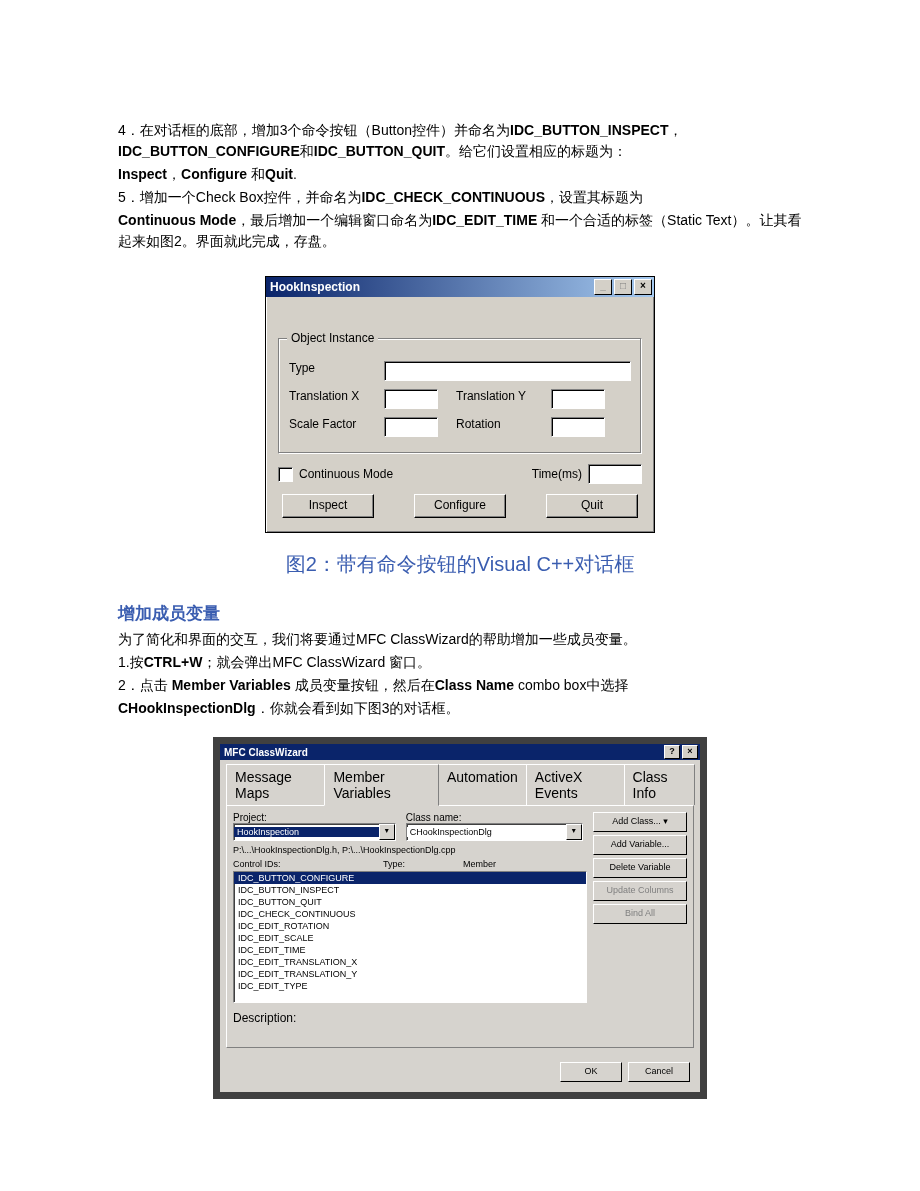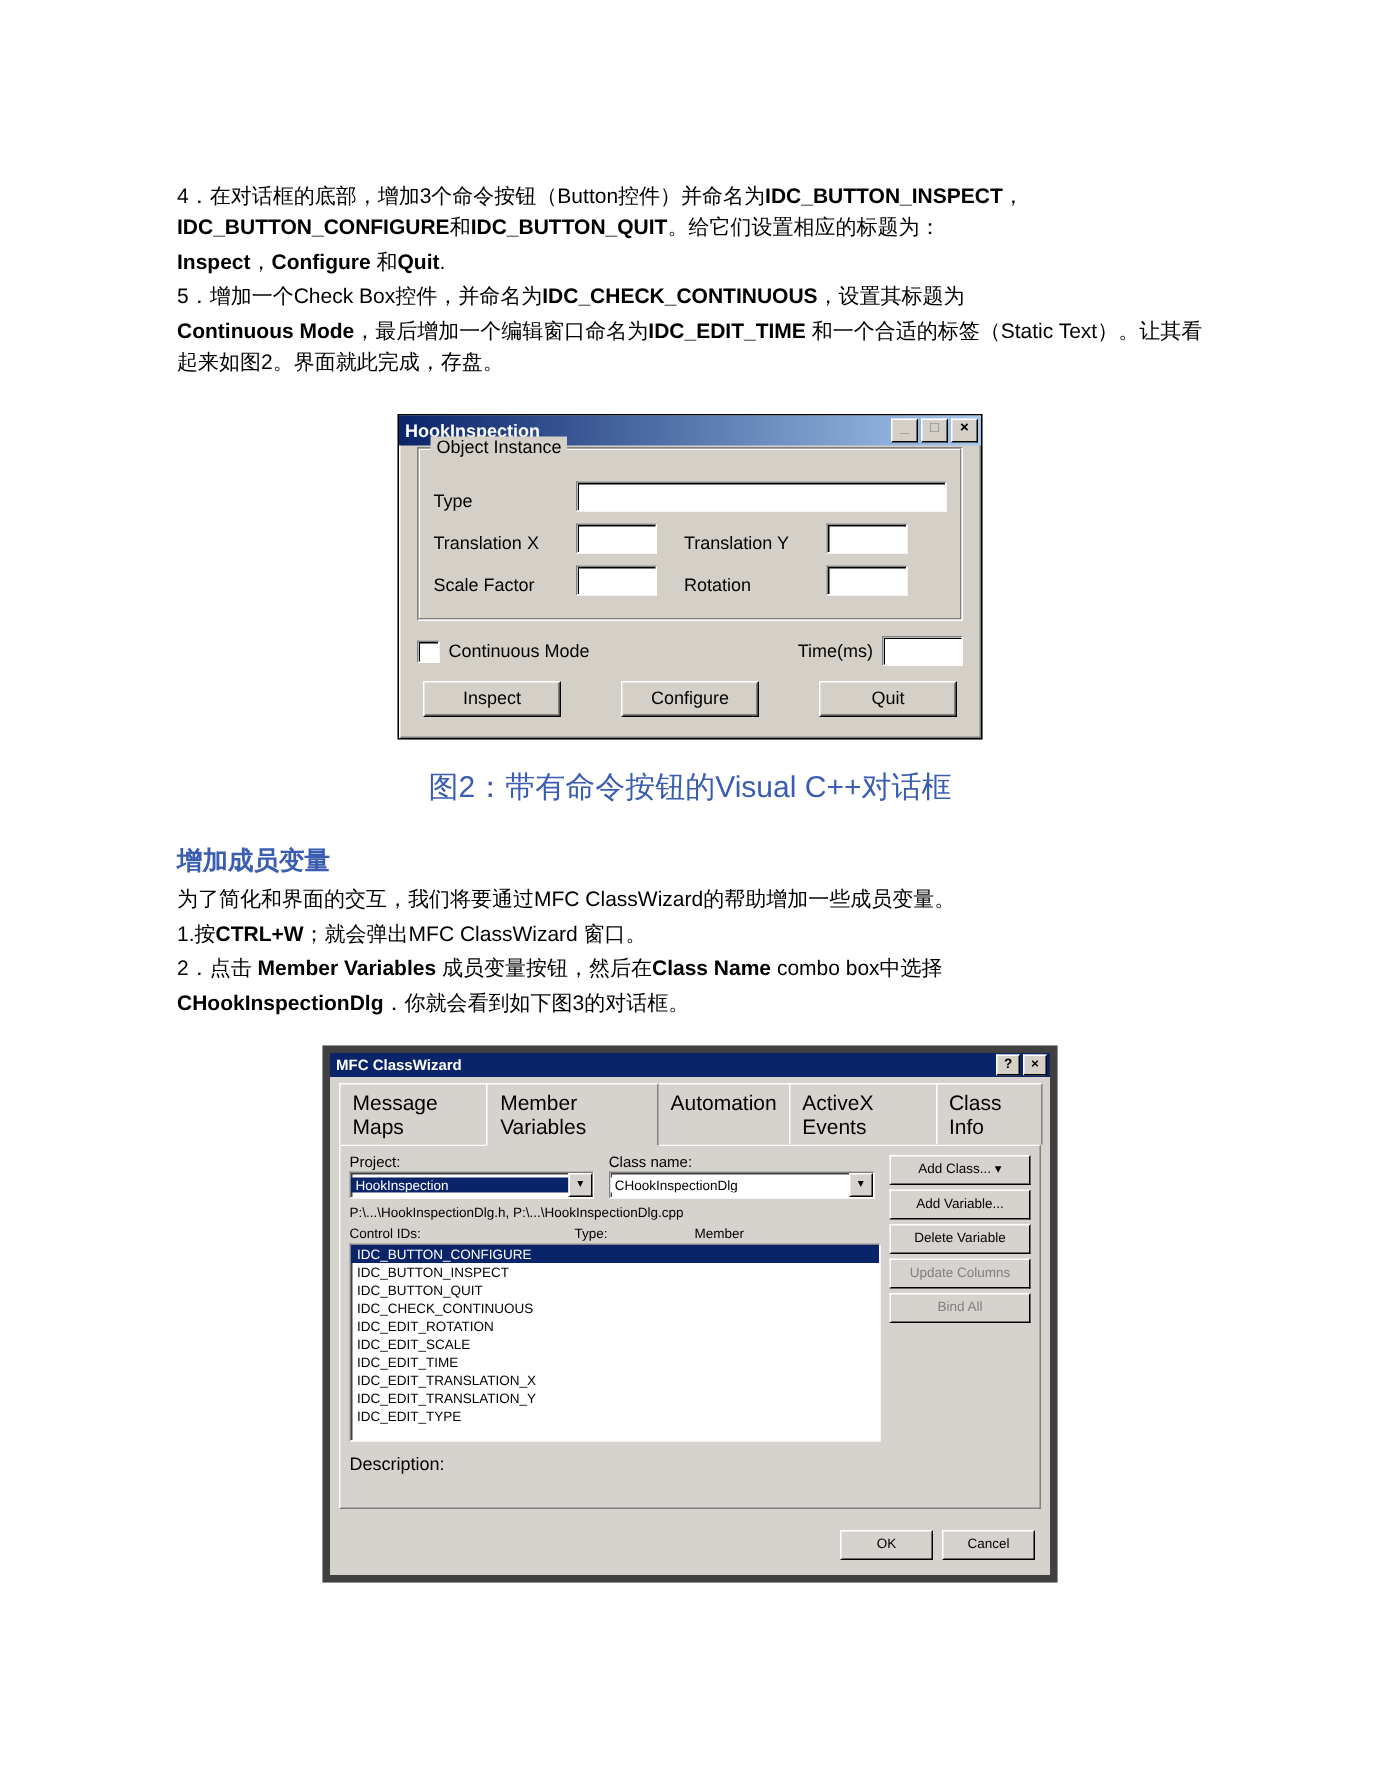--- a/index.html
+++ b/index.html
@@ -45,37 +45,37 @@
     border-right-color:#000;
     border-bottom-color:#000;
     margin-left:2px;
     font-size:10px;
     line-height:12px;
     text-align:center;
     color:#000;
     font-family: Arial;
   }
   .sysbtn.disabled { color:#808080; }
-  .dlg1-body { padding: 1px 12px 14px; }
+  .dlg1-body { padding: 1px 12px 14px; margin-top: 40px; }
   .groupbox {
     border:1px solid #808080;
     border-right-color:#fff;
     border-bottom-color:#fff;
     box-shadow: inset -1px -1px 0 #808080, inset 1px 1px 0 #fff;
     position:relative;
     padding: 14px 10px 8px;
     margin-bottom: 10px;
   }
   .groupbox-legend {
     position:absolute; top:-8px; left:8px;
     background:#d4d0c8;
     padding:0 4px;
     font-size:12px;
   }
-  .grow { display:flex; align-items:flex-end; margin: 8px 0; }
+  .grow { display:flex; align-items:flex-start; margin: 8px 0; }
   .glabel { width:95px; font-size:12px; }
   .glabel2 { width:95px; margin-left:8px; font-size:12px; }
   .ginput {
     height:18px;
     background:#fff;
     border:1px solid #808080;
     border-right-color:#fff;
     border-bottom-color:#fff;
     box-shadow: inset 1px 1px 0 #000;
   }
@@ -101,21 +101,21 @@
     font-size:12px;
     text-align:center;
     line-height:20px;
   }
 
   
   .dlg2-wrap { display:flex; justify-content:center; margin-top:18px; }
   .dlg2 {
     width: 480px;
     background:#d6d3ce;
-    border:5px solid #404040;
+    border:7px solid #404040;
     font-family: "MS Sans Serif",Arial,sans-serif;
     font-size:10px;
     filter: blur(0.3px);
     color:#000;
   }
   .dlg2-titlebar {
     background:#0a246a;
     color:#fff;
     height:16px;
     display:flex;

